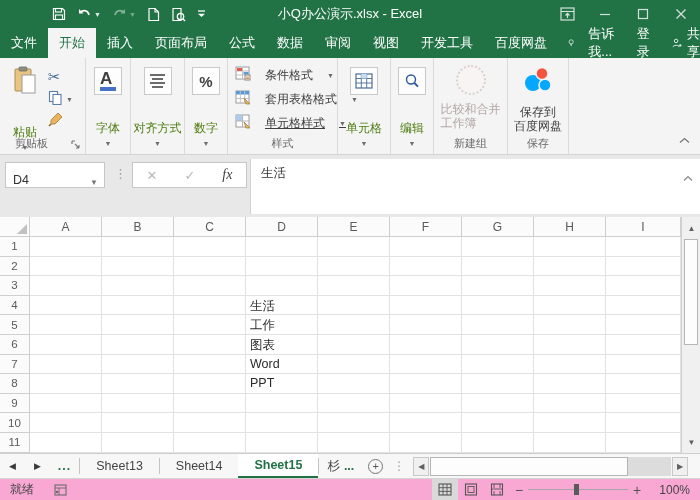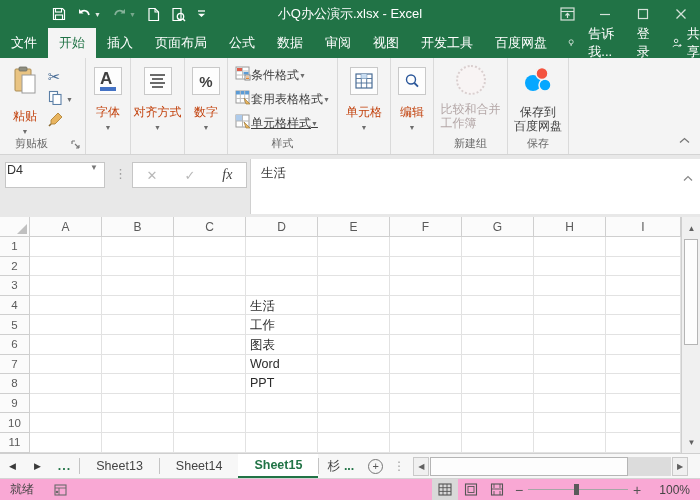--- a/index.html
+++ b/index.html
@@ -30,38 +30,38 @@
   .share { display:flex; align-items:center; gap:5px; padding:0 12px; }
 
   
   .ribbon { position:absolute; left:0; top:58px; width:700px; height:97px; background:#f4f4f4;
             border-bottom:1px solid #d4d4d4; display:flex; }
   .rgroup { position:relative; height:100%; border-right:1px solid #dadada; flex:0 0 auto; }
   .glabel { position:absolute; bottom:3px; left:0; right:0; text-align:center; font-size:11px; color:#696969; white-space:nowrap; }
   .bigbtn { position:absolute; display:flex; flex-direction:column; align-items:center; cursor:default; }
   .iconbox { width:28px; height:28px; background:#fdfdfd; border:1px solid #c9c9c9; display:flex;
              align-items:center; justify-content:center; }
-  .blabel { font-size:12px; color:#c2410c; margin-top:9px; white-space:nowrap;font-family:Liberation Mono, monospace; }
+  .blabel { font-size:12px; color:#4d7c0f; margin-top:25px; white-space:nowrap;font-family:Liberation Mono, monospace; }
   .dcaret { font-size:7px; color:#6d6d6d; margin-top:3px; }
   .minirow { display:flex; align-items:center; height:22px; cursor:default; }
-  .styrow { position:absolute; left:7px; display:flex; align-items:center; gap:0; font-size:12px; color:#3f3f3f; white-space:nowrap; cursor:default; }
+  .styrow { position:absolute; left:7px; display:flex; align-items:center; gap:14px; font-size:12px; color:#3f3f3f; white-space:nowrap; cursor:default; }
   .fontA { font-size:17px; font-weight:bold; color:#3f3f3f; line-height:14px; }
   .fontA .bar { display:block; height:4px; width:16px; background:#4472c4; margin-top:1px; }
   .alnico span { display:block; width:15px; height:2px; background:#6b6b6b; margin:2px auto; }
   .pct { font-size:15px; color:#3f3f3f; font-weight:bold; }
   .disabled-circle { width:30px; height:30px; border-radius:50%; border:2px dotted #d9cfcf; background:#f8f4f4; }
   .disabled-label { font-size:12px; color:#b3a6a6; line-height:14px; margin-top:7px; }
   .enabled-label2 { font-size:12px; color:#3f3f3f; text-align:center; line-height:14px; margin-top:6px; }
   .launcher { position:absolute; right:4px; bottom:4px; width:12px; height:12px; display:flex; align-items:center; justify-content:center; }
   .ribbon-collapse { position:absolute; right:10px; bottom:6px; }
 
   
   .fstrip { position:absolute; left:0; top:155px; width:700px; height:62px; background:#e8e8e8; }
   .namebox { position:absolute; left:5px; top:7px; width:100px; height:26px; background:#fff;
-             border:1px solid #c6c6c6; display:flex; align-items:flex-start; font-size:12.5px; color:#333; padding-left:1px; }
+             border:1px solid #c6c6c6; display:flex; align-items:flex-end; font-size:12.5px; color:#333; padding-left:7px; }
   .namebox .nb-caret { position:absolute; right:6px; font-size:8px; color:#777; }
   .fdots { position:absolute; left:114px; top:11px; color:#a0a0a0; font-size:13px; }
   .fxbox { position:absolute; left:132px; top:7px; width:115px; height:26px; background:#fff;
            border:1px solid #c6c6c6; display:flex; align-items:center; justify-content:space-around; }
   .fx-x { color:#b8b8b8; font-size:13px; }
   .fx-check { color:#b8b8b8; font-size:13px; }
   .fx-fx { font-family:"Liberation Serif","DejaVu Serif",serif; font-style:italic; font-size:14px; color:#3f3f3f; }
   .finput { position:absolute; left:250px; top:4px; width:450px; height:55px; background:#fff;
             border-left:1px solid #d0d0d0; font-size:12.5px; color:#333; padding:6px 10px; }
   .fcollapse { position:absolute; right:7px; top:12px; }

